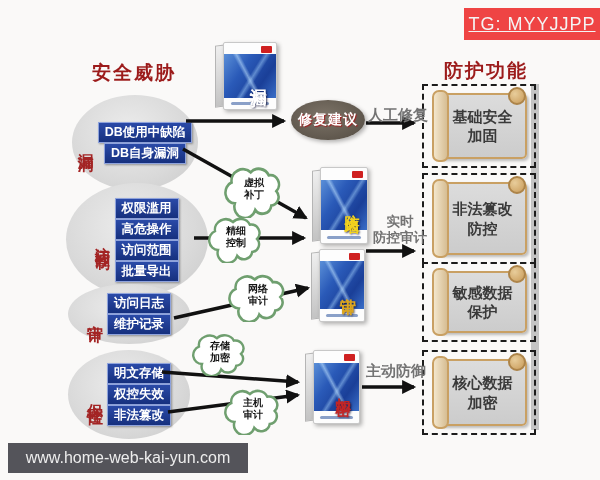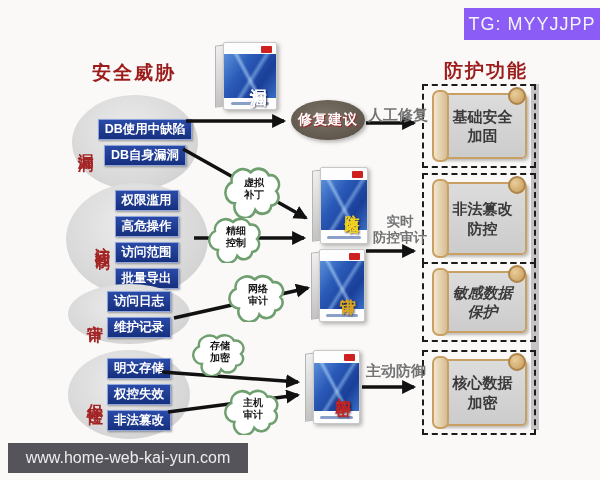--- a/index.html
+++ b/index.html
@@ -15,21 +15,21 @@
   .ellipse{
     position:absolute;border-radius:50%;z-index:1;
     background:radial-gradient(ellipse at 45% 38%,#ececec 0%,#d9d9d9 60%,#c9c9c9 100%);
     display:flex;align-items:center;justify-content:center;gap:4px;
   }
   .tlabel{
     writing-mode:vertical-rl;text-orientation:upright;
     font-weight:bold;color:#a32424;font-size:16px;letter-spacing:3px;line-height:1;
     flex:0 0 auto;
   }
-  .titems{display:flex;flex-direction:column;gap:5px;align-items:center;}
+  .titems{display:flex;flex-direction:column;align-items:center;}
   .titem{
     background:linear-gradient(180deg,#2a4aa8,#16307e);
     border:1px solid #8fa3dc;color:#fff;font-weight:bold;font-size:12.5px;
     padding:1px 6px;white-space:nowrap;box-shadow:1px 1px 2px rgba(0,0,0,.35);
   }
   
   .cloud{position:absolute;z-index:3;}
   .cloud svg{position:absolute;left:0;top:0;width:100%;height:100%;}
   .cloud .cl-label{
     position:absolute;inset:0;display:flex;flex-direction:column;align-items:center;justify-content:center;
@@ -89,22 +89,22 @@
     background:linear-gradient(90deg,#f3e6cc,#d6bd93);
     border:2px solid #c9a063;border-radius:7px;
   }
   .scrollcard .curl{
     position:absolute;right:-1px;top:-8px;width:14px;height:14px;
     background:radial-gradient(circle at 35% 35%,#e8cd9b,#c89a58);
     border:2px solid #ad8449;border-radius:50%;
   }
   
   .tgbox{
-    position:absolute;left:464px;top:8px;width:136px;height:32px;background:#8b5cf6;z-index:6;
-    display:flex;align-items:center;justify-content:center;color:#f4f4f4;font-size:18px;letter-spacing:1px;
+    position:absolute;left:464px;top:8px;width:136px;height:32px;background:#ef4444;z-index:6;
+    display:flex;align-items:center;justify-content:center;color:#f4f4f4;font-size:18px;letter-spacing:1px;text-decoration:underline;
   }
   .urlbar{
     position:absolute;left:8px;top:443px;width:240px;height:30px;background:#54545a;z-index:6;
     display:flex;align-items:center;justify-content:center;color:#ededed;font-size:16px;
   }
   .graystrip{position:absolute;left:531px;top:84px;width:8px;height:346px;background:#c4c4c4;z-index:2;}
   .arrows{position:absolute;left:0;top:0;z-index:2;}
 </style>
 </head>
 <body>
@@ -276,21 +276,21 @@
 
   <div class="dashbox" style="left:422px;top:173px;width:110px;height:87px;">
     <div class="scrollcard">
       <div class="roll"></div>
       <div class="curl"></div>
       <span>非法篡改</span>
       <span>防控</span>
     </div>
   </div>
 
-  <div class="dashbox" style="left:422px;top:262px;width:110px;height:76px;font-style:italic;">
+  <div class="dashbox" style="left:422px;top:262px;width:110px;height:76px;">
     <div class="scrollcard">
       <div class="roll"></div>
       <div class="curl"></div>
       <span>敏感数据</span>
       <span>保护</span>
     </div>
   </div>
 
   <div class="dashbox" style="left:422px;top:350px;width:110px;height:81px;">
     <div class="scrollcard">

